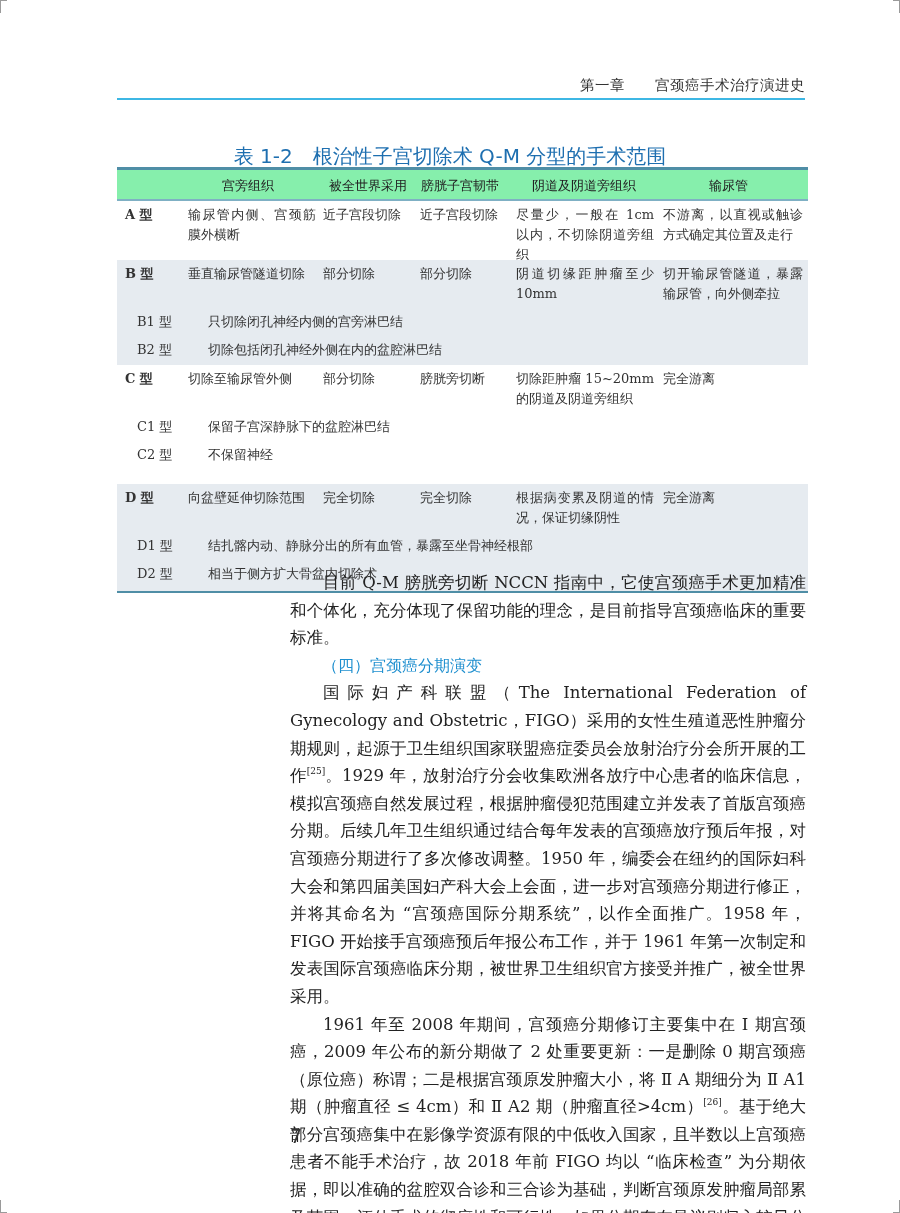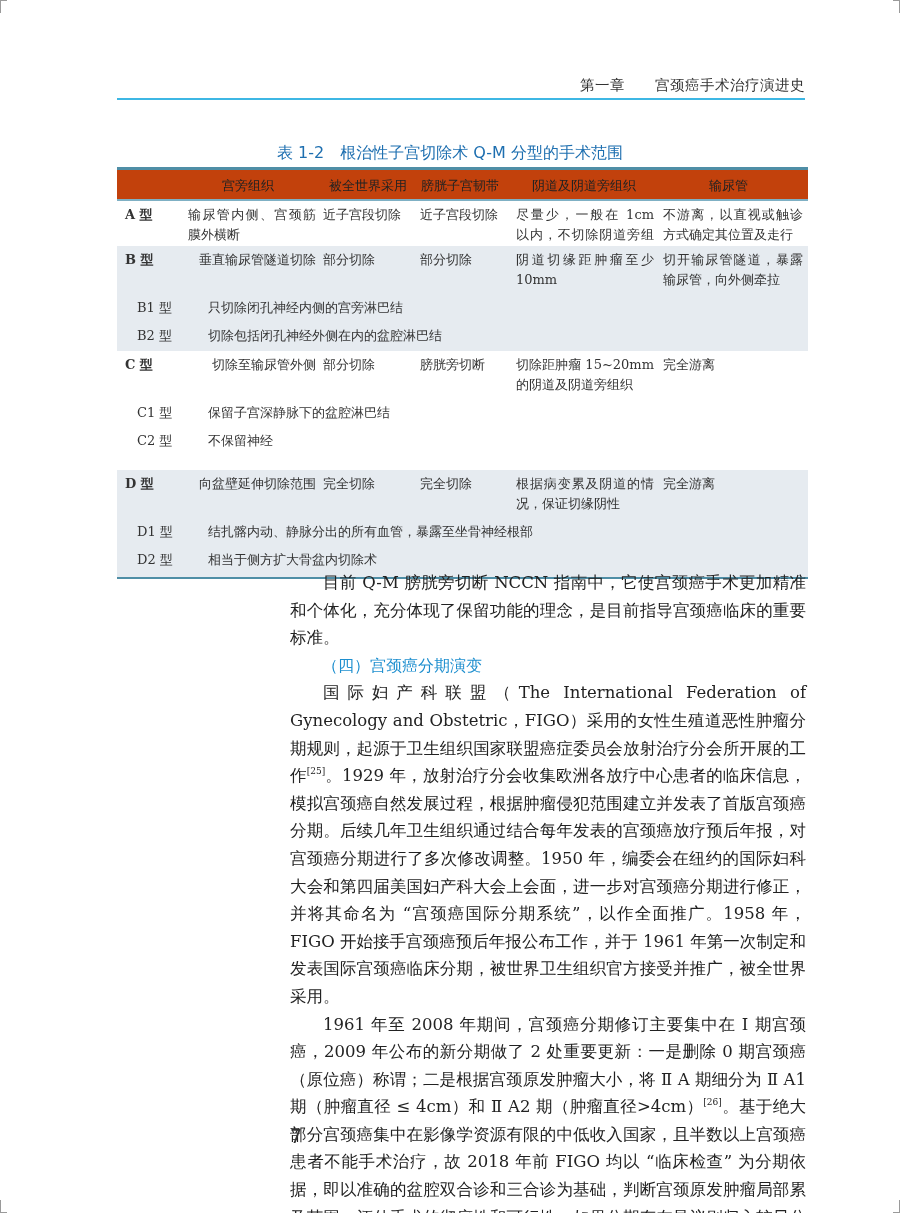--- a/index.html
+++ b/index.html
@@ -9,35 +9,35 @@
   .crop.tl { left: 0; top: 0; border-width: 1px 0 0 1px; }
   .crop.tr { right: 0; top: 0; border-width: 1px 1px 0 0; }
   .crop.bl { left: 0; bottom: 0; border-width: 0 0 1px 1px; }
   .crop.br { right: 0; bottom: 0; border-width: 0 1px 1px 0; }
 
   .running-head { position: absolute; right: 95px; top: 76px; font-family: "DejaVu Sans", "Liberation Sans", sans-serif;
                   font-size: 14.5px; color: #333; letter-spacing: 0.5px; white-space: pre; }
   .head-rule { position: absolute; left: 117px; top: 98px; width: 688px; height: 2px; background: #3db7e4; }
 
   .table-title { position: absolute; left: 0; width: 900px; top: 143px; text-align: center;
-                 font-family: "DejaVu Sans", "Liberation Sans", sans-serif; font-size: 16px; color: #1e6fb0; white-space: pre; }
+                 font-family: "DejaVu Sans", "Liberation Sans", sans-serif; font-size: 20px; color: #1e6fb0; white-space: pre; }
 
   .tbl { position: absolute; left: 117px; top: 167px; width: 691px; font-size: 13px; color: #333; }
   .tbl .top-border { height: 3px; background: #4f8ea6; }
   .tbl .bottom-border { height: 2px; background: #4f8ea6; }
-  .tbl .hdr { position: relative; height: 29px; background: #c2410c; border-bottom: 2px solid #7fb0c4;
+  .tbl .hdr { position: relative; height: 29px; background: #86efac; border-bottom: 2px solid #7fb0c4;
               font-family: "DejaVu Sans", "Liberation Sans", sans-serif; font-size: 13px; color: #222; }
   .tbl .hdr span { position: absolute; top: 7px; }
   .grp { position: relative; }
   .grp.shade { background: #e6ebf0; }
   .row { position: relative; }
   .cell { position: absolute; line-height: 20px; }
   .type { left: 8px; font-weight: bold; }
   .sub { left: 20px; }
-  .c1 { left: 71px; width: 128px; text-align: right; }
+  .c1 { left: 71px; width: 128px; }
   .c2 { left: 206px; width: 92px; }
   .c3 { left: 303px; width: 92px; }
   .c4 { left: 399px; width: 138px; }
   .c5 { left: 546px; width: 140px; }
   .csub { left: 71px; width: 600px; margin-left: 20px; }
   .just { text-align: justify; text-align-last: left; }
 
   .body-text { position: absolute; left: 290px; top: 569px; width: 516px; font-size: 16.5px; line-height: 27.6px; color: #222; }
   .body-text p { margin: 0; text-indent: 2em; text-align: justify; }
   .body-text .subhead { text-indent: 2em; color: #1e8fcf; font-family: "DejaVu Sans", "Liberation Sans", sans-serif; font-size: 16px; }
@@ -61,21 +61,21 @@
 <div class="tbl">
   <div class="top-border"></div>
   <div class="hdr">
     <span style="left:105px">宫旁组织</span>
     <span style="left:212px">被全世界采用</span>
     <span style="left:304px">膀胱子宫韧带</span>
     <span style="left:415px">阴道及阴道旁组织</span>
     <span style="left:592px">输尿管</span>
   </div>
 
-  <div class="grp" style="height:45px">
+  <div class="grp" style="height:59px">
     <div class="row">
       <span class="cell type" style="top:4px">A 型</span>
       <span class="cell c1 just" style="top:4px">输尿管内侧、宫颈筋膜外横断</span>
       <span class="cell c2" style="top:4px">近子宫段切除</span>
       <span class="cell c3" style="top:4px">近子宫段切除</span>
       <span class="cell c4 just" style="top:4px">尽量少，一般在 1cm 以内，不切除阴道旁组织</span>
       <span class="cell c5 just" style="top:4px">不游离，以直视或触诊方式确定其位置及走行</span>
     </div>
   </div>
 

